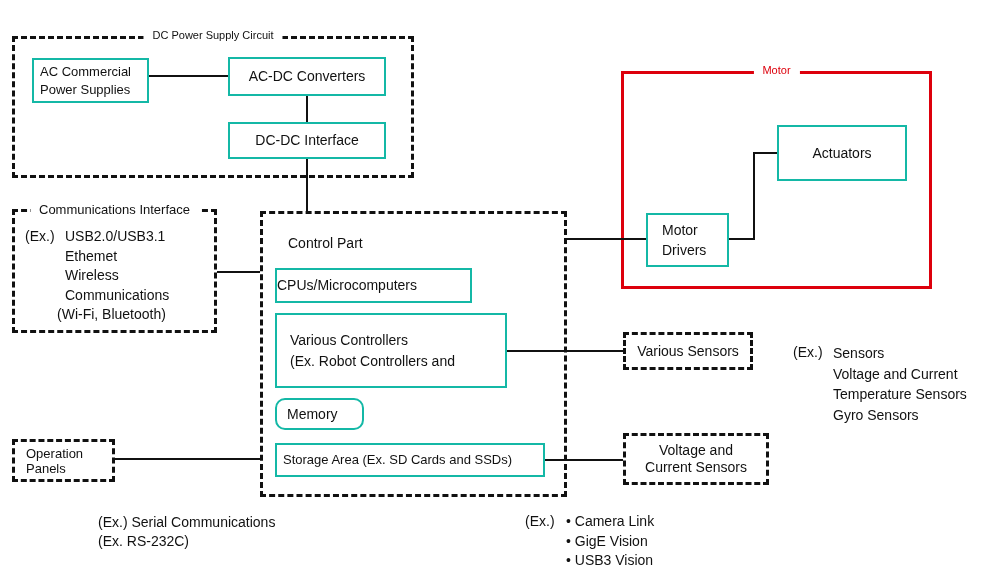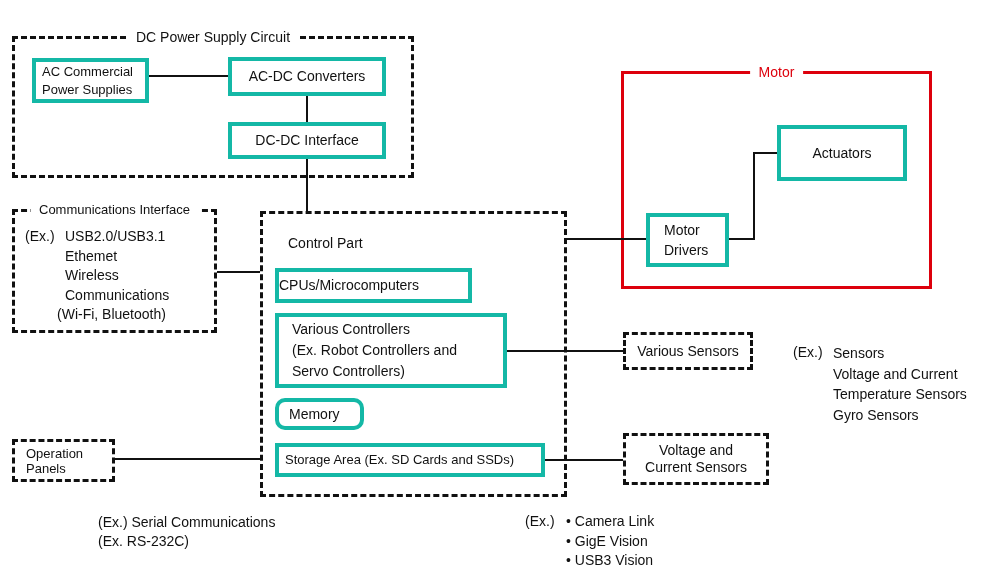--- a/index.html
+++ b/index.html
@@ -14,21 +14,21 @@
     height: 580px;
     background: #ffffff;
     overflow: hidden;
     font-size: 14px;
     line-height: 1.35;
   }
   .abs { position: absolute; }
   
   .box {
     position: absolute;
-    border: 4px solid #14b8a6;
+    border: 2px solid #14b8a6;
     background: #ffffff;
     display: flex;
     flex-direction: column;
     justify-content: center;
   }
   .box.center { align-items: center; text-align: center; }
   
   .dashed {
     position: absolute;
     border: 3px dashed #111111;
@@ -37,21 +37,21 @@
   .dashed.filled { background: #ffffff; }
   
   .border-title {
     position: absolute;
     top: -11px;
     left: 50%;
     transform: translateX(-50%);
     background: #ffffff;
     padding: 0 9px;
     white-space: nowrap;
-    font-size: 14px;
+    font-size: 11px;
   }
   
   .hline, .vline { position: absolute; background: #111111; }
   .hline { height: 2px; }
   .vline { width: 2px; }
   .red-title { color: #dd000c; }
   .nowrap { white-space: nowrap; }
   .txt { position: absolute; white-space: nowrap; }
   .small { font-size: 13px; }
 </style>
@@ -93,21 +93,20 @@
     <div class="txt" style="left:25px; top:20px;">Control Part</div>
   </div>
 
   <div class="box" style="left:275px; top:268px; width:197px; height:35px; ">
     <div class="nowrap">CPUs/Microcomputers</div>
   </div>
 
   <div class="box" style="left:275px; top:313px; width:232px; height:75px; padding-left:13px; line-height:21px;">
     <div class="nowrap">Various Controllers</div>
     <div class="nowrap">(Ex. Robot Controllers and</div>
-    <div class="nowrap">Servo Controllers)</div>
   </div>
 
   <div class="box" style="left:275px; top:398px; width:89px; height:32px; padding-left:10px;border-radius:10px;">
     <div class="nowrap">Memory</div>
   </div>
 
   <div class="box small" style="left:275px; top:443px; width:270px; height:34px; padding-left:6px;">
     <div class="nowrap">Storage Area (Ex. SD Cards and SSDs)</div>
   </div>
 

